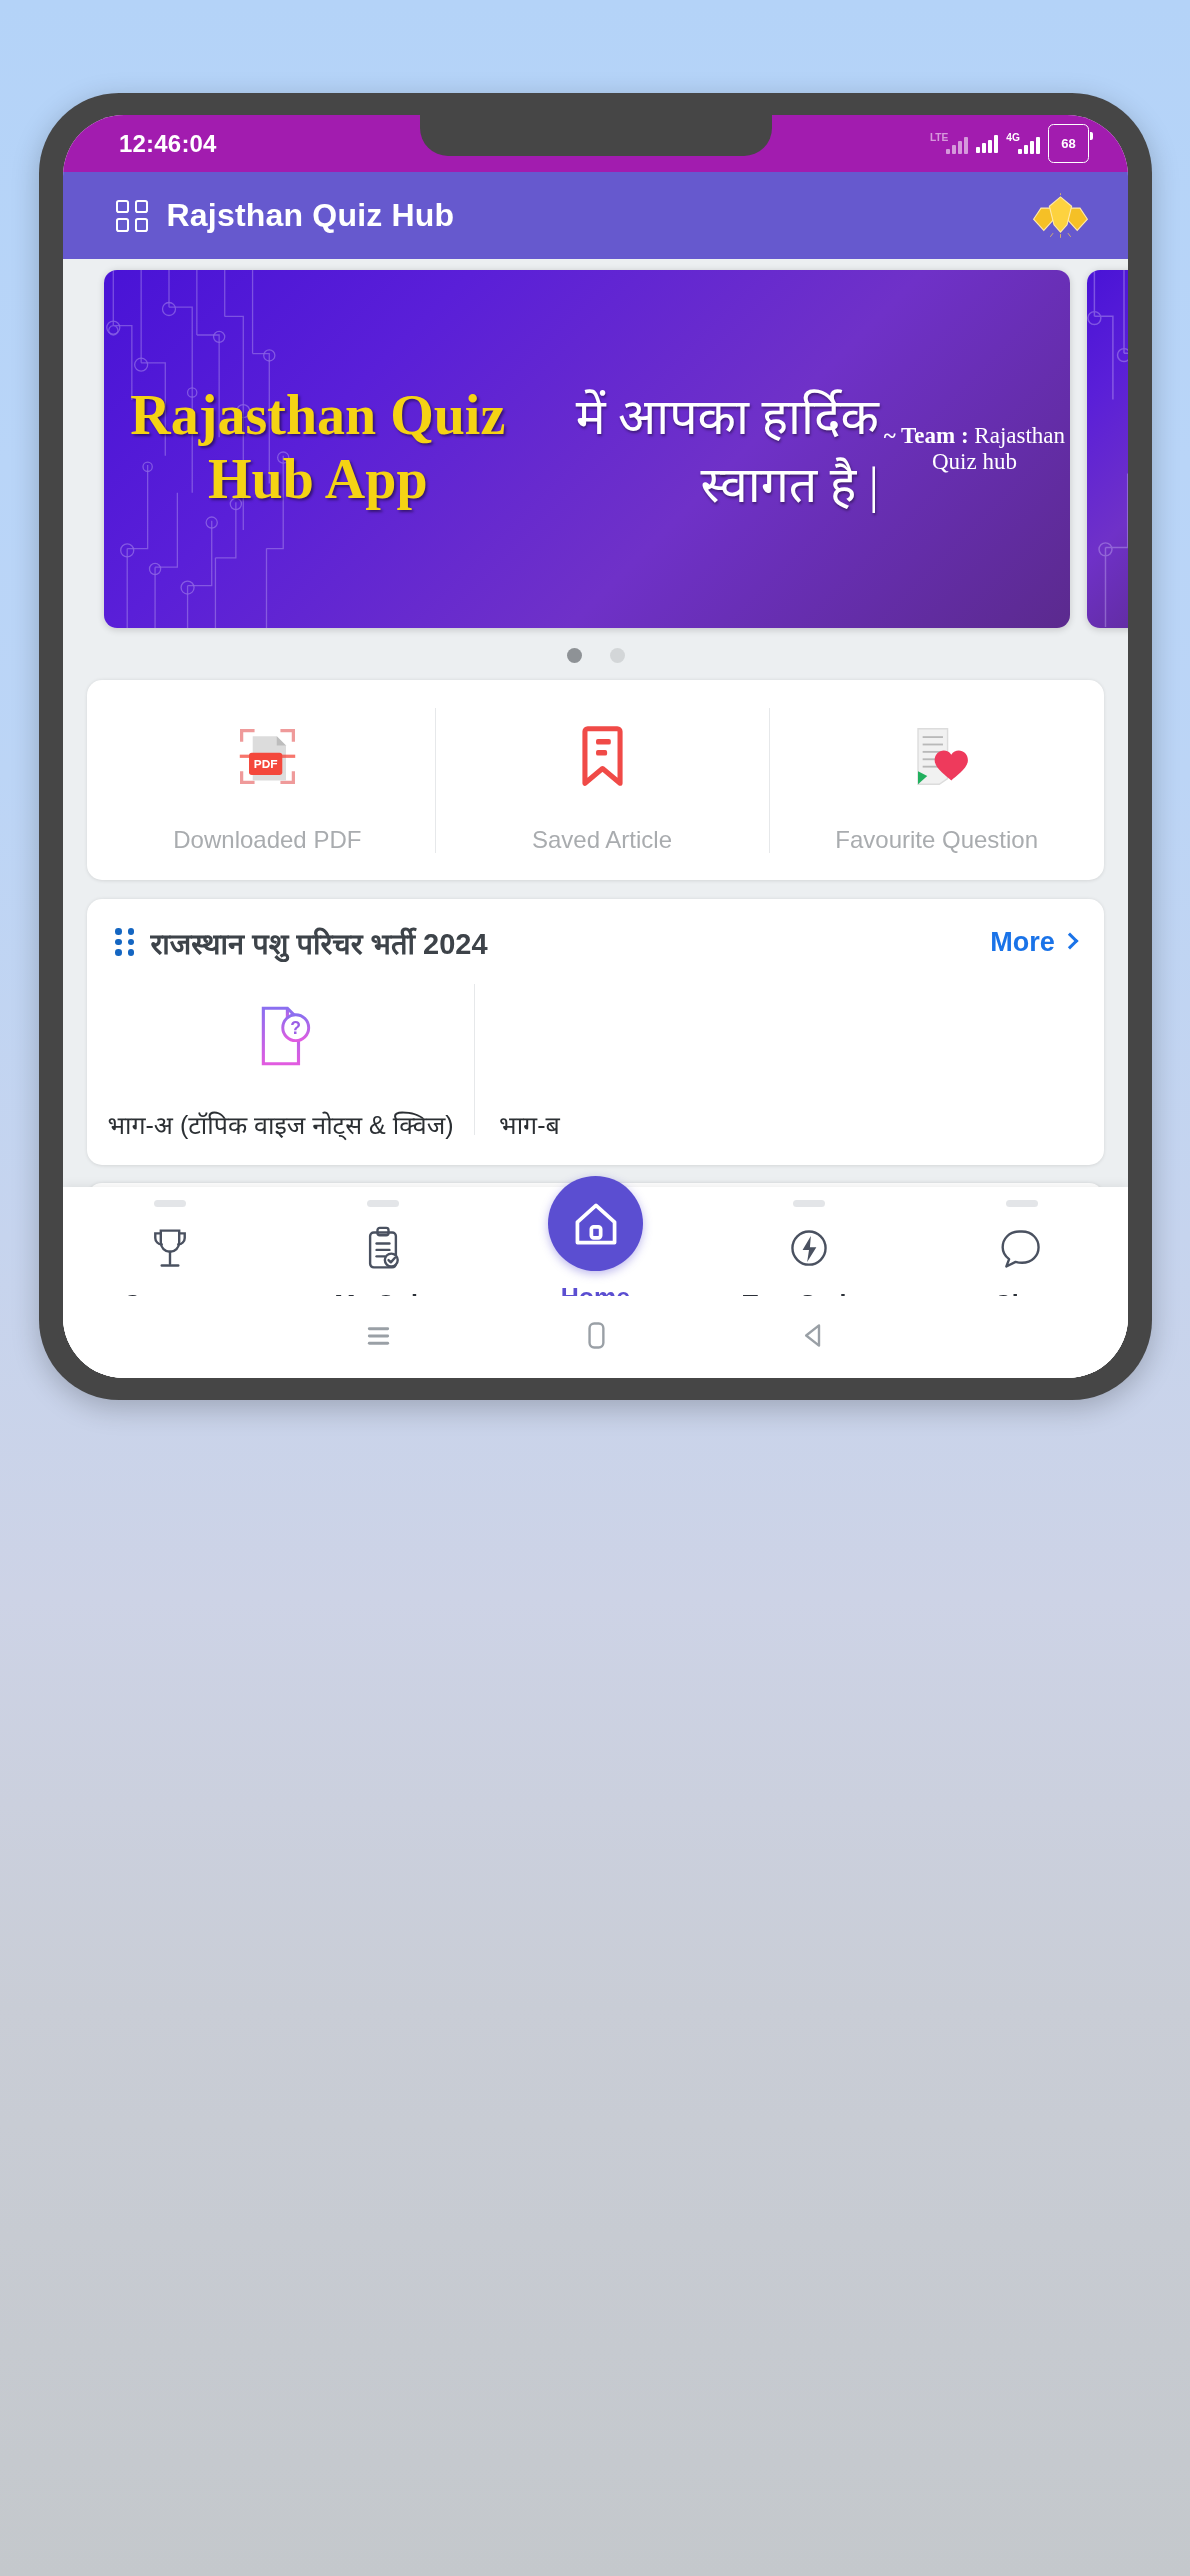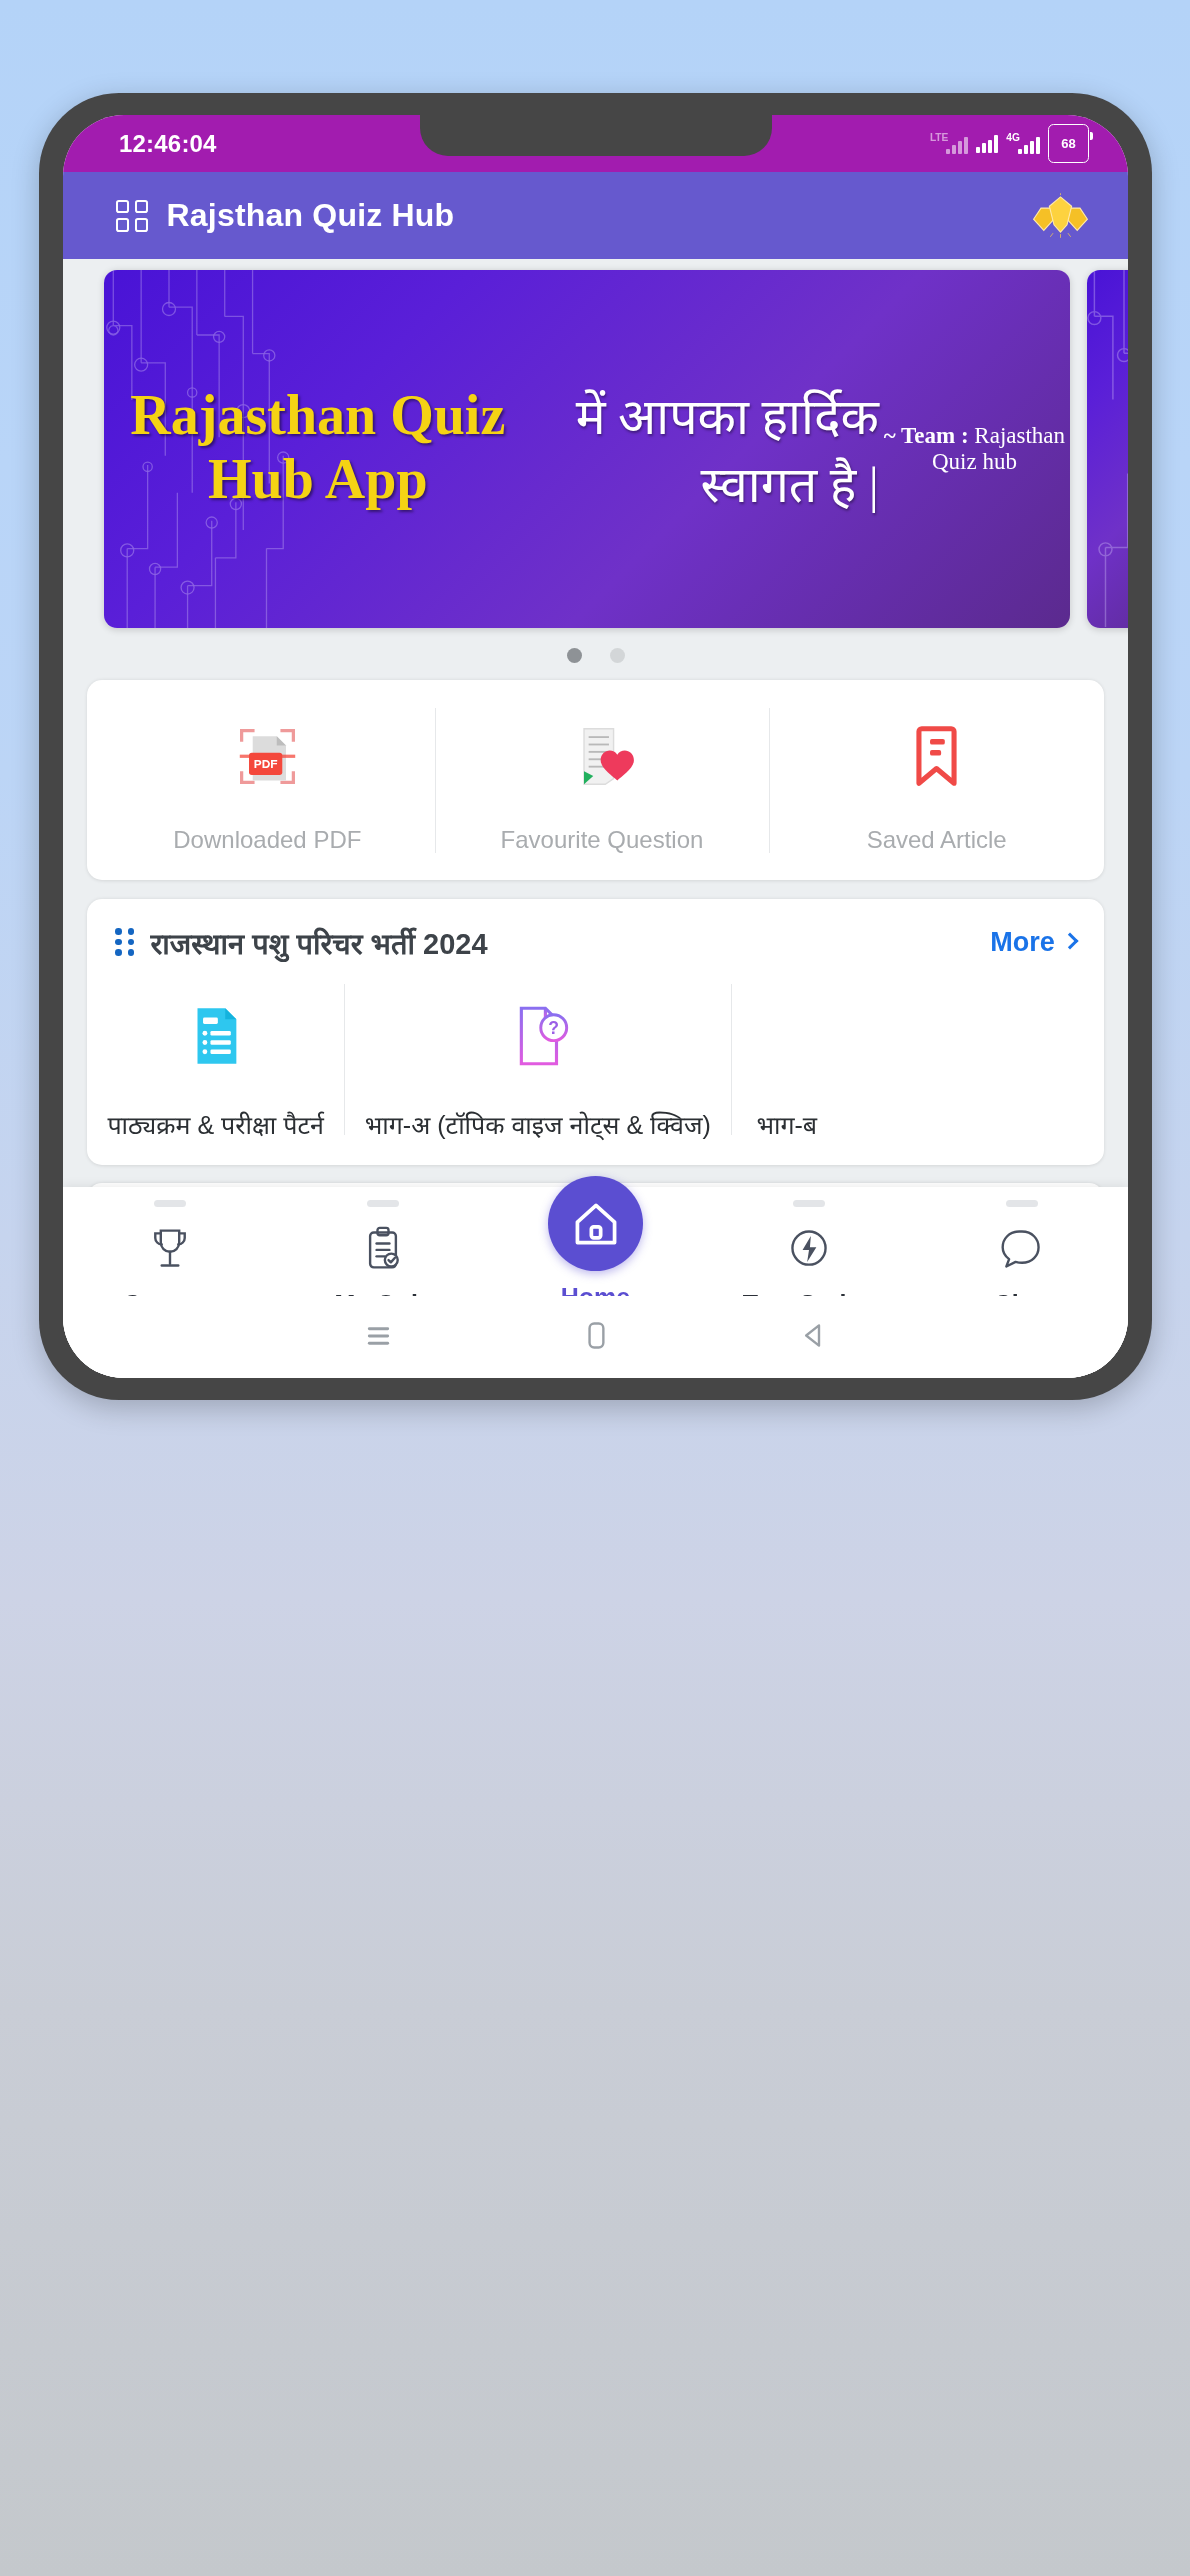--- a/index.html
+++ b/index.html
@@ -426,84 +426,66 @@
                 <text x="44" y="59" font-size="13" font-weight="700" fill="#fff" text-anchor="middle" font-family="Liberation Sans, sans-serif">PDF</text>
                 <rect x="16" y="44" width="60" height="3.5" fill="#f4483c" opacity="0.75"></rect>
               </svg>
             </div>
             <div class="quick-label">Downloaded PDF</div>
           </div>
 
           <div class="quick-item">
             <div class="quick-ico">
               <svg width="85" height="85" viewBox="0 0 92 92">
+                <path d="M30 16 h32 a3 3 0 0 1 3 3 v56 l-19 -16 l-19 16 v-56 a3 3 0 0 1 3 -3 z" fill="none" stroke="#f04a47" stroke-width="5.5" stroke-linejoin="round"></path>
+                <rect x="39" y="27" width="16" height="6" rx="2" fill="#f04a47"></rect>
+                <rect x="39" y="39" width="12" height="6" rx="2" fill="#f04a47"></rect>
+              </svg>
+            </div>
+            <div class="quick-label">Saved Article</div>
+          </div>
+
+          <div class="quick-item">
+            <div class="quick-ico">
+              <svg width="85" height="85" viewBox="0 0 92 92">
                 <path d="M26 16 h32 v54 l-9 6 h-23 z" fill="#f1f1f1" stroke="#dcdcdc" stroke-width="1.5"></path>
                 <g stroke="#b9b9b9" stroke-width="2">
                   <line x1="31" y1="25" x2="53" y2="25"></line>
                     <line x1="31" y1="33" x2="53" y2="33"></line>
                   <line x1="31" y1="41" x2="53" y2="41"></line>
                     <line x1="31" y1="49" x2="53" y2="49"></line>
                   <line x1="31" y1="57" x2="48" y2="57"></line>
                 </g>
                 <path d="M26 62 l10 5 l-10 9 z" fill="#22b05e"></path>
                 <path d="M62 44 c5 -8 18 -5 18 6 c0 9 -13 17 -18 22 c-5 -5 -18 -13 -18 -22 c0 -11 13 -14 18 -6 z" fill="#ee3a5c"></path>
               </svg>
             </div>
             <div class="quick-label">Favourite Question</div>
           </div>
 
-          <div class="quick-item">
-            <div class="quick-ico">
-              <svg width="85" height="85" viewBox="0 0 92 92">
-                <path d="M30 16 h32 a3 3 0 0 1 3 3 v56 l-19 -16 l-19 16 v-56 a3 3 0 0 1 3 -3 z" fill="none" stroke="#f04a47" stroke-width="5.5" stroke-linejoin="round"></path>
-                <rect x="39" y="27" width="16" height="6" rx="2" fill="#f04a47"></rect>
-                <rect x="39" y="39" width="12" height="6" rx="2" fill="#f04a47"></rect>
-              </svg>
-            </div>
-            <div class="quick-label">Saved Article</div>
-          </div>
-
         </div>
       </div>
 
       <div class="card">
         <div class="sec-head">
           <span class="handle">
             <b></b>
               <b></b>
               <b></b>
               <b></b>
               <b></b>
               <b></b>
           </span>
           <span class="sec-title">राजस्थान पशु परिचर भर्ती 2024</span>
           <span class="more-link">
             <span>More</span>
             <span class="chev"></span>
           </span>
         </div>
         <div class="sec-items">
-          <div class="sec-item">
-            <div class="sec-ico">
-              <svg width="74" height="74" viewBox="0 0 80 80">
-                <path d="M20 10 h30 l12 12 v48 h-42 z" fill="#2ec7ef"></path>
-                <path d="M50 10 l12 12 h-12 z" fill="#14b3de"></path>
-                <g fill="#ffffff">
-                  <rect x="26" y="20" width="16" height="7" rx="1.5"></rect>
-                  <circle cx="28" cy="37" r="2.6"></circle>
-                    <rect x="34" y="34.5" width="22" height="5" rx="1.5"></rect>
-                  <circle cx="28" cy="47" r="2.6"></circle>
-                    <rect x="34" y="44.5" width="22" height="5" rx="1.5"></rect>
-                  <circle cx="28" cy="57" r="2.6"></circle>
-                    <rect x="34" y="54.5" width="22" height="5" rx="1.5"></rect>
-                </g>
-              </svg>
-            </div>
-            <div class="sec-label">पाठ्यक्रम &amp; परीक्षा पैटर्न</div>
-          </div>
           <div class="sec-item">
             <div class="sec-ico">
               <svg width="74" height="74" viewBox="0 0 80 80">
                 <defs>
                   <linearGradient id="gq" x1="0" y1="0" x2="0" y2="1">
                     <stop offset="0%" stop-color="#8a6ff0"></stop>
                       <stop offset="100%" stop-color="#e15be0"></stop>
                   </linearGradient>
                 </defs>
                 <path d="M22 10 h26 l12 12 v48 h-38 z" fill="none" stroke="url(#gq)" stroke-width="3.4"></path>

